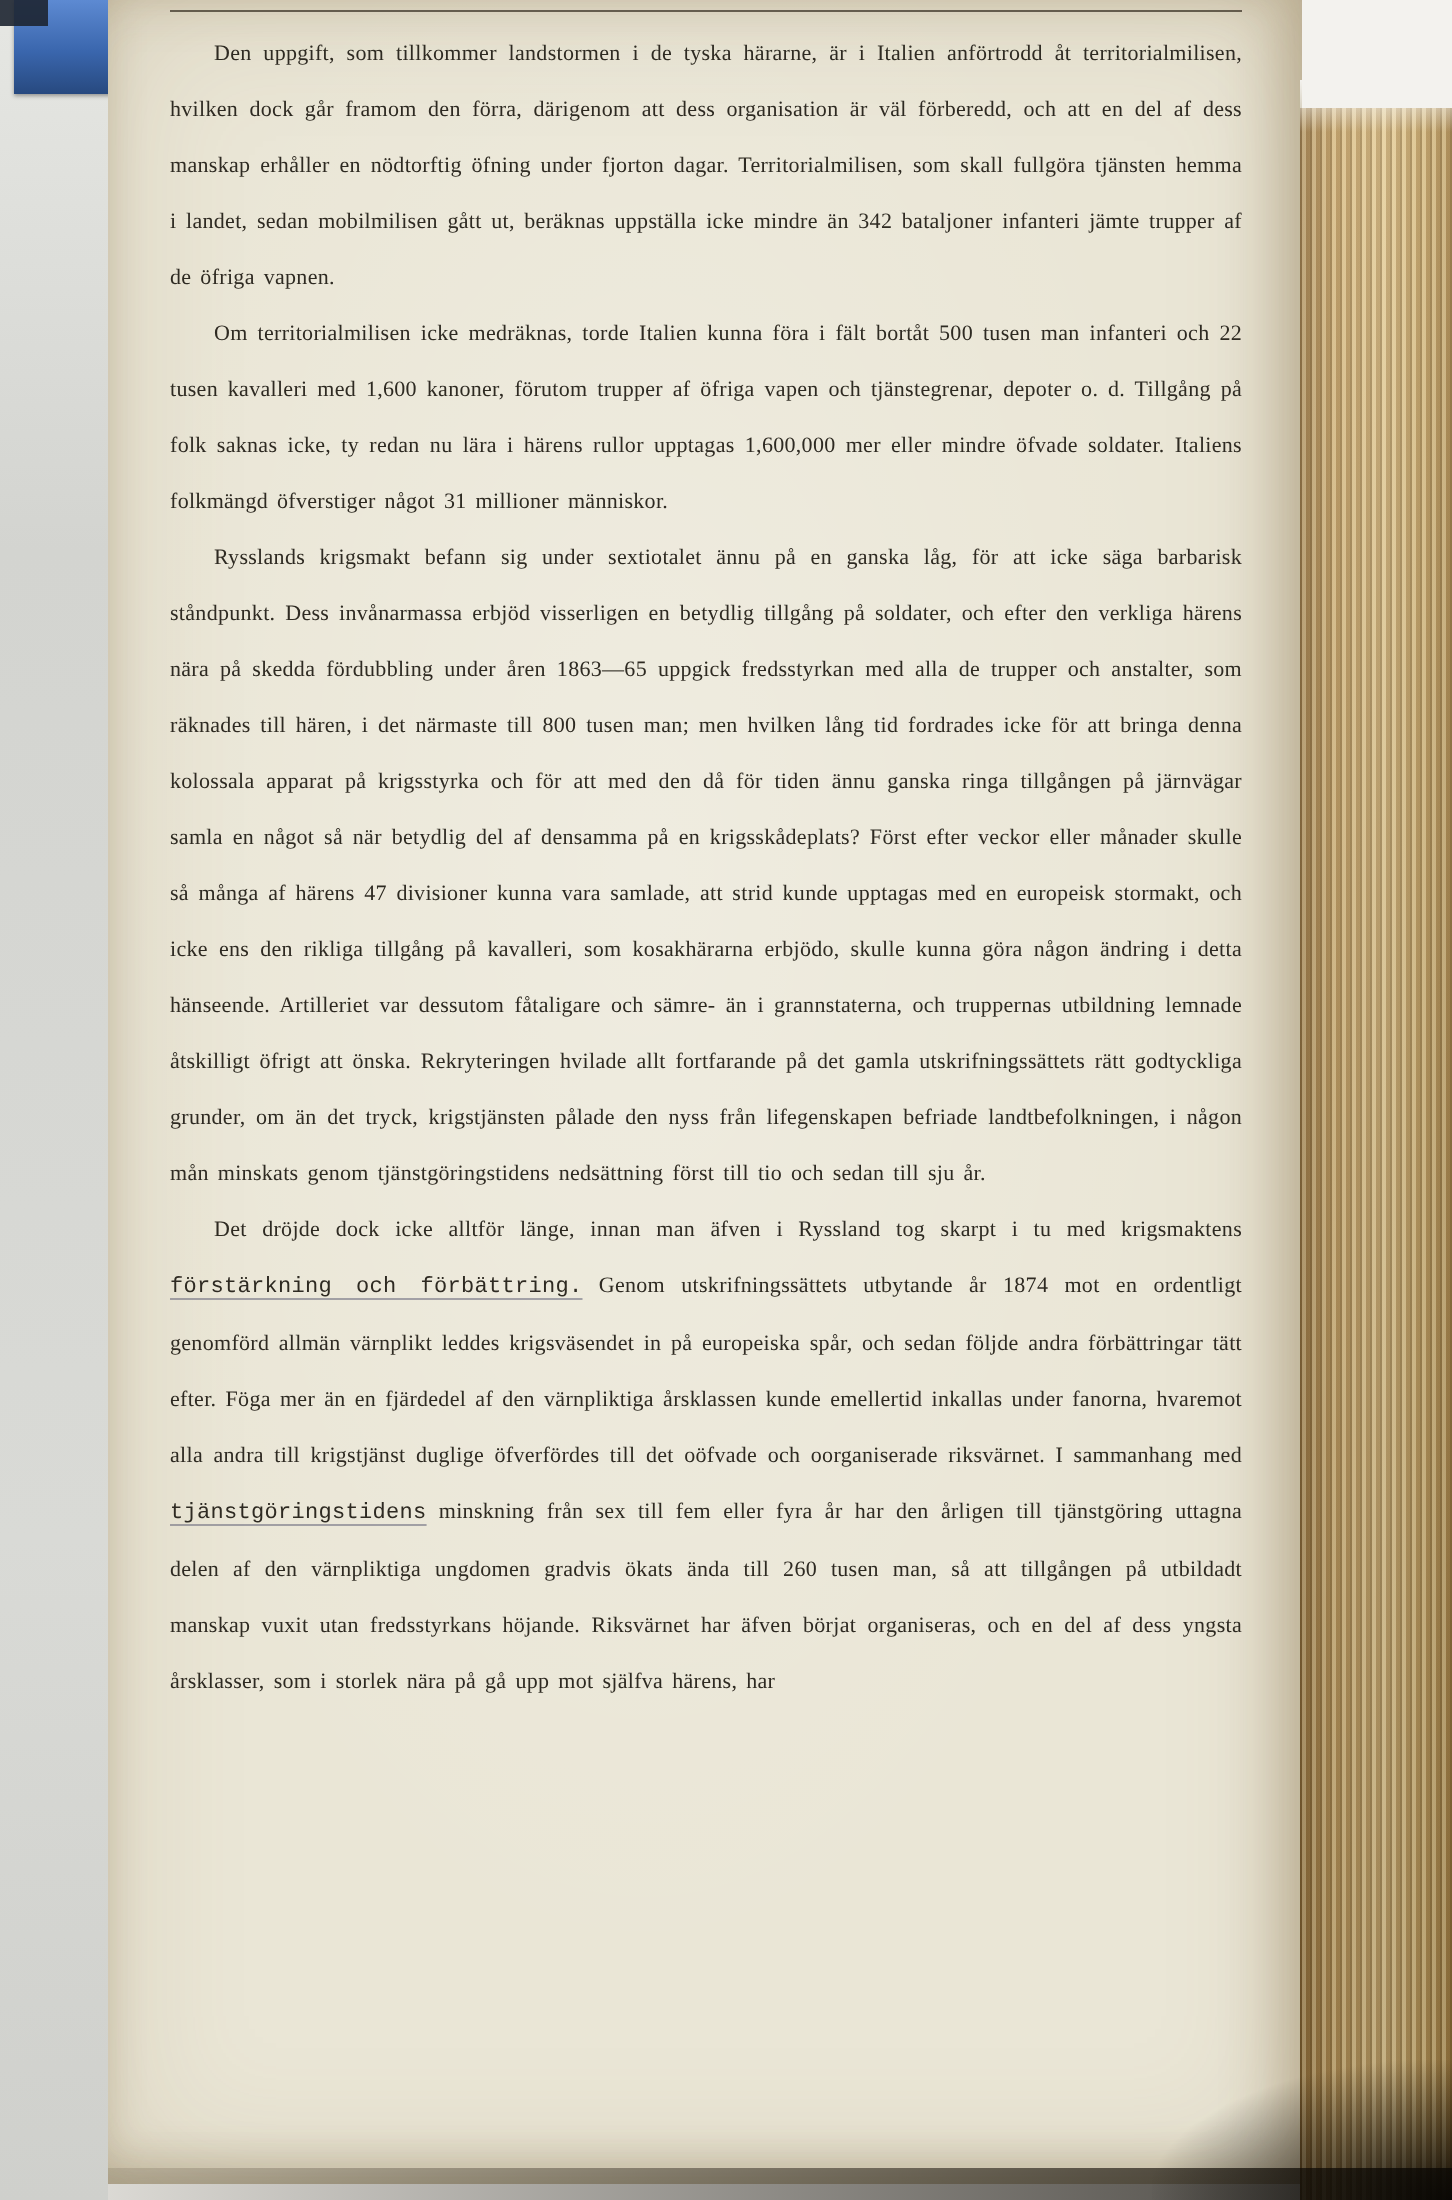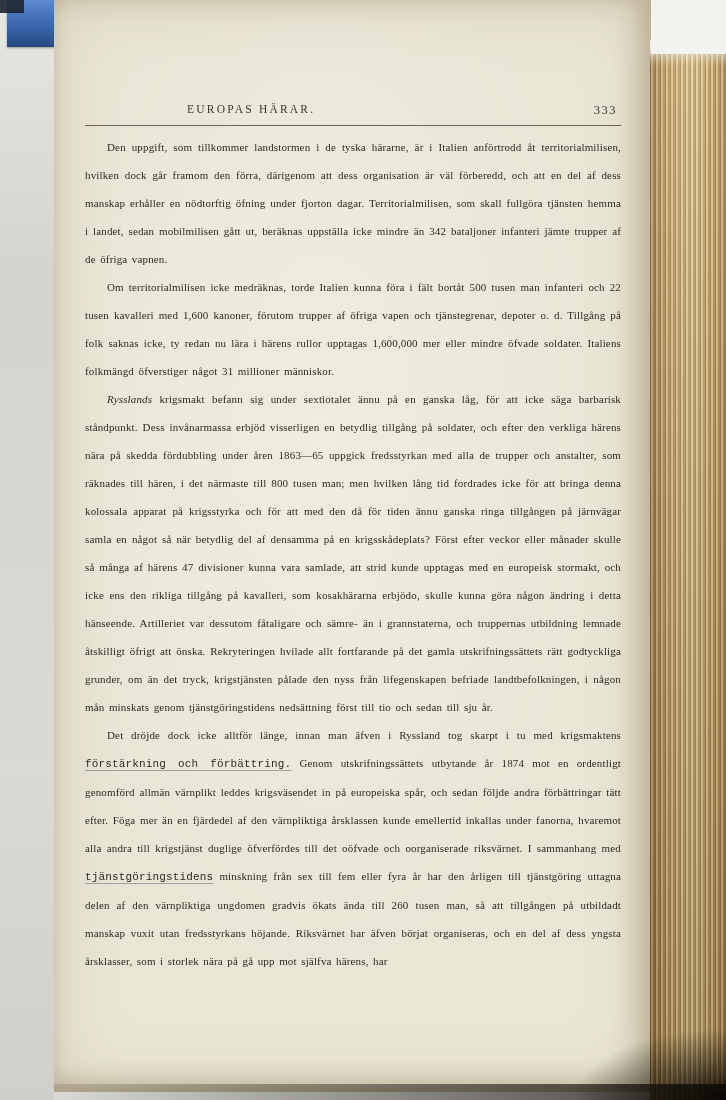--- a/index.html
+++ b/index.html
@@ -49,21 +49,21 @@
     margin:5px 30px 0 31px;height:0;
     border-top:1px solid rgba(62,54,40,.75);
   }
   .body-text{
     margin:7px 30px 0 31px;
     font-size:11px;line-height:28px;
     text-align:justify;color:#2e2a22;
     word-spacing:1.6px;letter-spacing:.15px;
   }
   .body-text p{margin:0;text-indent:22px;}
-  .italic-lead{font-style:italic;}
+  .italic-lead{}
   .pencil{
     text-decoration:underline;
     text-decoration-color:rgba(88,88,112,.5);
     text-underline-offset:2.5px;
     font-family:Liberation Mono, monospace;
   }
   
   .book-edges{
     position:absolute;right:0;top:54px;width:76px;height:1046px;
     background:
@@ -91,24 +91,20 @@
 <body>
 
 <div class="scene">
 
   <div class="left-strip"></div>
   <div class="blue-tab"></div>
   <div class="dark-corner"></div>
 
   <div class="page">
 
-    <div class="page-header">
-      <span class="running-title">EUROPAS HÄRAR.</span>
-      <span class="page-number">333</span>
-    </div>
     <div class="header-rule"></div>
 
     <div class="body-text">
       <p><span>Den uppgift, som tillkommer landstormen i de tyska härarne, är i Italien anförtrodd åt territorialmilisen, hvilken dock går framom den förra, därigenom att dess organisation är väl förberedd, och att en del af dess manskap erhåller en nödtorftig öfning under fjorton dagar. Territorialmilisen, som skall fullgöra tjänsten hemma i landet, sedan mobilmilisen gått ut, beräknas uppställa icke mindre än 342 bataljoner infanteri jämte trupper af de öfriga vapnen.</span></p>
 
       <p><span>Om territorialmilisen icke medräknas, torde Italien kunna föra i fält bortåt 500 tusen man infanteri och 22 tusen kavalleri med 1,600 kanoner, förutom trupper af öfriga vapen och tjänstegrenar, depoter o. d. Tillgång på folk saknas icke, ty redan nu lära i härens rullor upptagas 1,600,000 mer eller mindre öfvade soldater. Italiens folkmängd öfverstiger något 31 millioner människor.</span></p>
 
       <p><span class="italic-lead">Rysslands</span><span> krigsmakt befann sig under sextiotalet ännu på en ganska låg, för att icke säga barbarisk ståndpunkt. Dess invånarmassa erbjöd visserligen en betydlig tillgång på soldater, och efter den verkliga härens nära på skedda fördubbling under åren 1863—65 uppgick fredsstyrkan med alla de trupper och anstalter, som räknades till hären, i det närmaste till 800 tusen man; men hvilken lång tid fordrades icke för att bringa denna kolossala apparat på krigsstyrka och för att med den då för tiden ännu ganska ringa tillgången på järnvägar samla en något så när betydlig del af densamma på en krigsskådeplats? Först efter veckor eller månader skulle så många af härens 47 divisioner kunna vara samlade, att strid kunde upptagas med en europeisk stormakt, och icke ens den rikliga tillgång på kavalleri, som kosakhärarna erbjödo, skulle kunna göra någon ändring i detta hänseende. Artilleriet var dessutom fåtaligare och sämre- än i grannstaterna, och truppernas utbildning lemnade åtskilligt öfrigt att önska. Rekryteringen hvilade allt fortfarande på det gamla utskrifningssättets rätt godtyckliga grunder, om än det tryck, krigstjänsten pålade den nyss från lifegenskapen befriade landtbefolkningen, i någon mån minskats genom tjänstgöringstidens nedsättning först till tio och sedan till sju år.</span></p>
 
       <p><span>Det dröjde dock icke alltför länge, innan man äfven i Ryssland tog skarpt i tu med krigsmaktens </span><span class="pencil">förstärkning och förbättring.</span><span> Genom utskrifningssättets utbytande år 1874 mot en ordentligt genomförd allmän värnplikt leddes krigsväsendet in på europeiska spår, och sedan följde andra förbättringar tätt efter. Föga mer än en fjärdedel af den värnpliktiga årsklassen kunde emellertid inkallas under fanorna, hvaremot alla andra till krigstjänst duglige öfverfördes till det oöfvade och oorganiserade riksvärnet. I sammanhang med </span><span class="pencil">tjänstgöringstidens</span><span> minskning från sex till fem eller fyra år har den årligen till tjänstgöring uttagna delen af den värnpliktiga ungdomen gradvis ökats ända till 260 tusen man, så att tillgången på utbildadt manskap vuxit utan fredsstyrkans höjande. Riksvärnet har äfven börjat organiseras, och en del af dess yngsta årsklasser, som i storlek nära på gå upp mot själfva härens, har</span></p>

